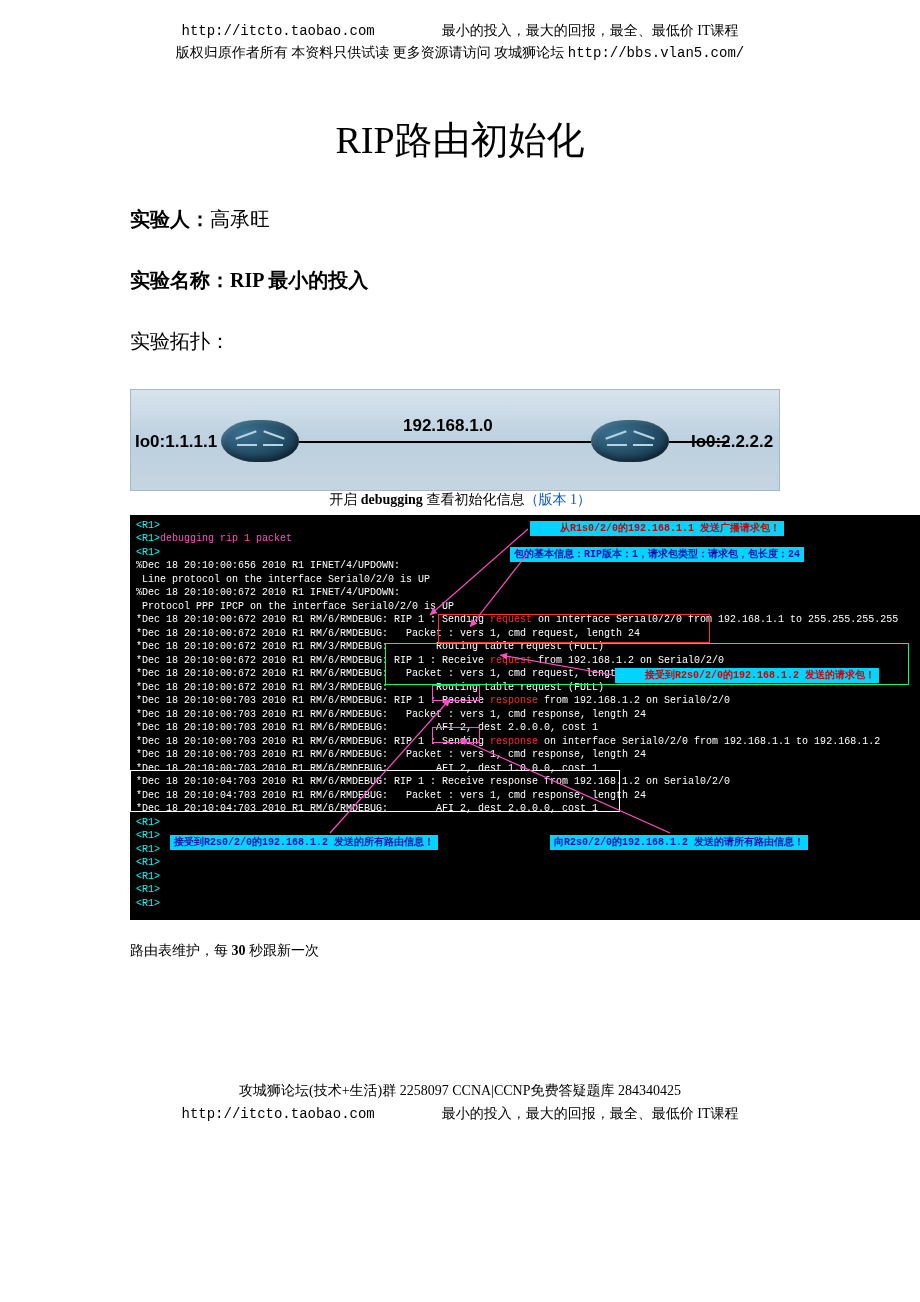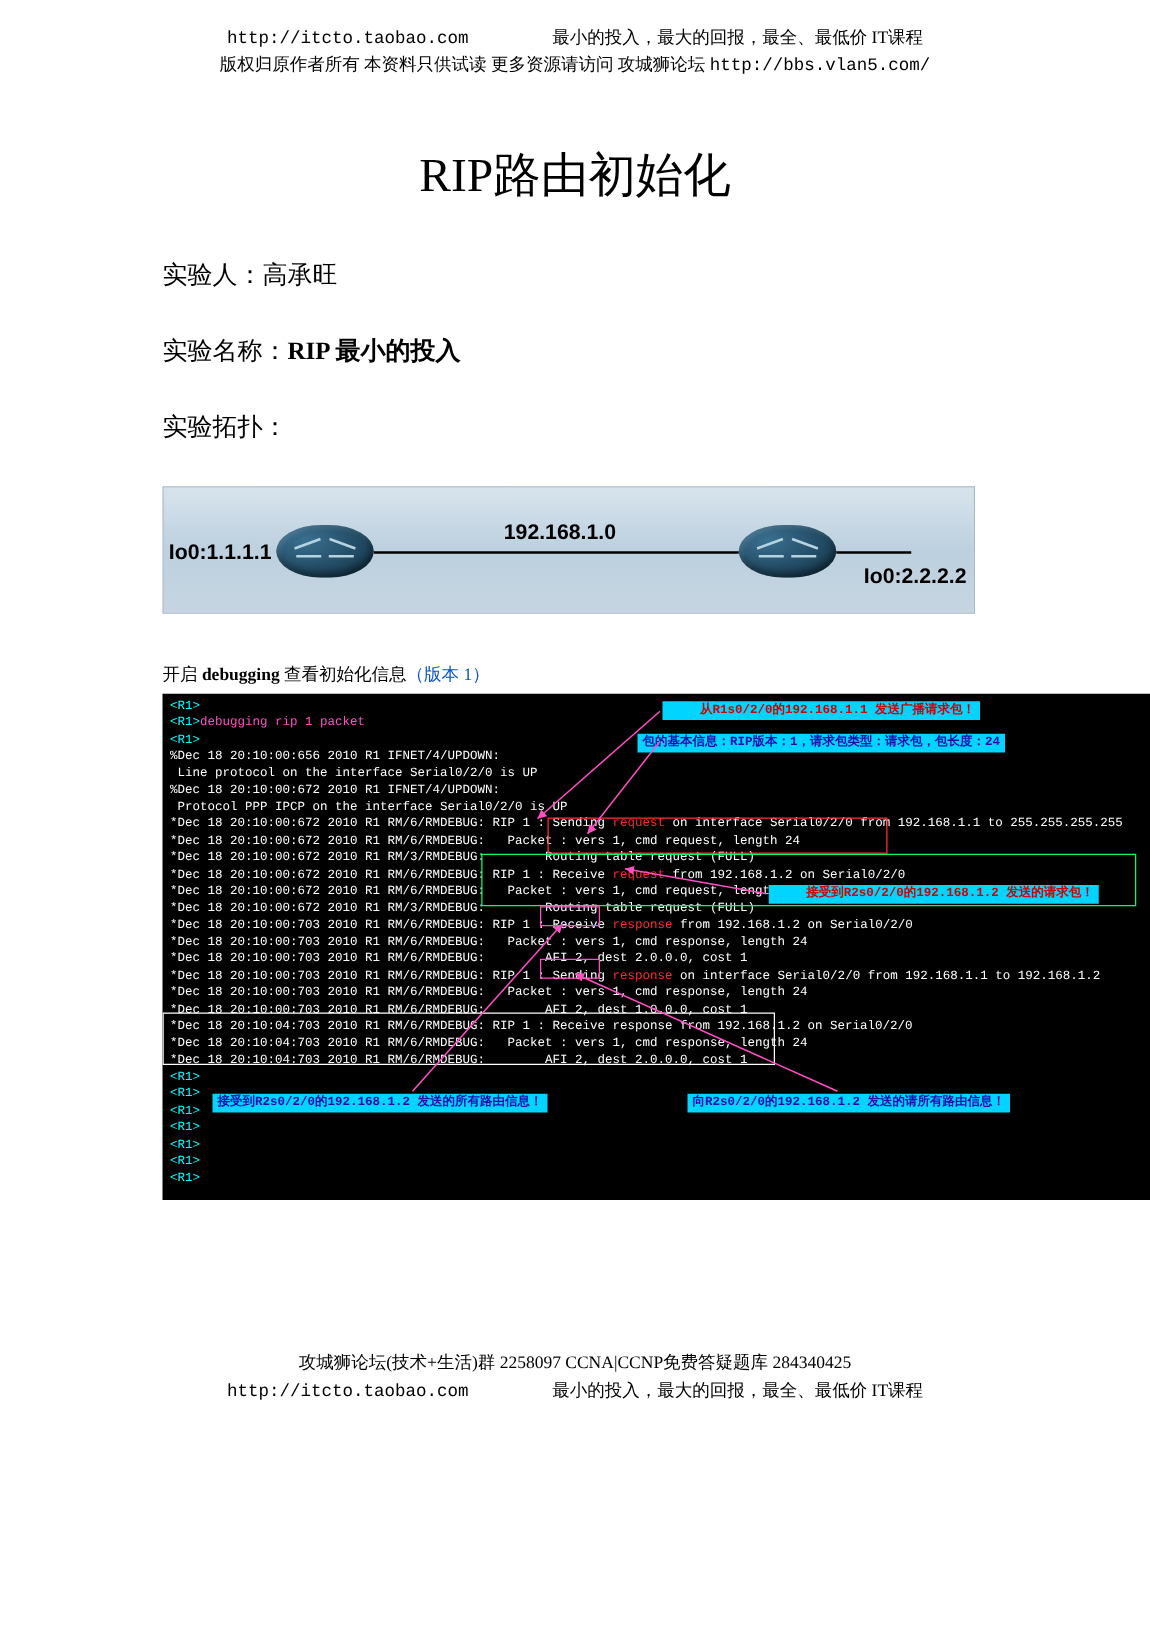--- a/index.html
+++ b/index.html
@@ -27,21 +27,21 @@
     font-size: 38px;
     font-family: "SimSun", serif;
     margin-top: 50px;
     margin-bottom: 40px;
   }
   .field {
     font-size: 20px;
     margin: 34px 0;
     font-family: "SimSun", serif;
   }
-  .field .label { font-weight: normal; }
+  .field .label { font-weight: bold; }
   .field .bold { font-weight: bold; font-family: "Times New Roman", "SimSun", serif; }
   .topology {
     margin-top: 30px;
     width: 648px;
     height: 100px;
     background: linear-gradient(#d8e4ed, #bcd0df 50%, #c6d5e1);
     border: 1px solid #a5b8c8;
     position: relative;
   }
   .router {
@@ -88,25 +88,25 @@
   }
   .topo-label {
     position: absolute;
     font-family: Arial, sans-serif;
     font-size: 17px;
     font-weight: bold;
     color: #000;
   }
   .lbl-left  { top: 42px; left: 4px; }
   .lbl-mid   { top: 26px; left: 272px; }
-  .lbl-right { top: 42px; left: 560px; margin-top: 19px; }
+  .lbl-right { top: 42px; left: 560px; }
   .subhead {
-    margin-top: 40px;
-    font-size: 14px;
-    font-family: "SimSun", serif;
+    font-size: 14px;
+    font-family: "SimSun", serif;
+    text-align: center;
   }
   .subhead .b { font-weight: bold; }
   .subhead .ver { color: #0a55c8; }
   .terminal {
     margin-top: 6px;
     width: 790px;
     background: #000;
     color: #fff;
     font-family: "Courier New", monospace;
     font-size: 10px;
@@ -273,20 +273,23 @@
         </marker>
       </defs>
       <line x1="398" y1="14" x2="300" y2="100" stroke="#ff4fc4" stroke-width="1.2" marker-end="url(#ap)"></line>
       <line x1="398" y1="38" x2="340" y2="112" stroke="#ff4fc4" stroke-width="1.2" marker-end="url(#ap)"></line>
       <line x1="483" y1="160" x2="370" y2="140" stroke="#ff4fc4" stroke-width="1.2" marker-end="url(#ap)"></line>
       <line x1="200" y1="318" x2="320" y2="184" stroke="#ff4fc4" stroke-width="1.2" marker-end="url(#ap)"></line>
       <line x1="540" y1="318" x2="330" y2="224" stroke="#ff4fc4" stroke-width="1.2" marker-end="url(#ap)"></line>
     </svg>
   </div>
 
+  <div class="rt-maint">
+    <span>路由表维护，每 </span><span class="b">30</span><span> 秒跟新一次</span>
+  </div>
 
   <div class="footer">
     <div>攻城狮论坛(技术+生活)群 2258097 CCNA|CCNP免费答疑题库 284340425</div>
     <div>
       <span class="url">http://itcto.taobao.com</span>
       <span class="gap"></span>
       <span>最小的投入，最大的回报，最全、最低价 IT课程</span>
     </div>
   </div>
 </div>

